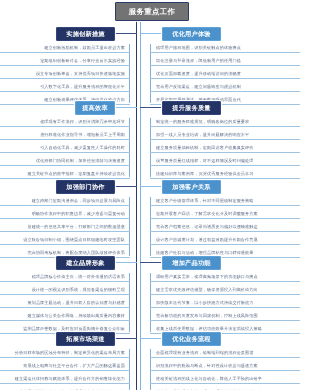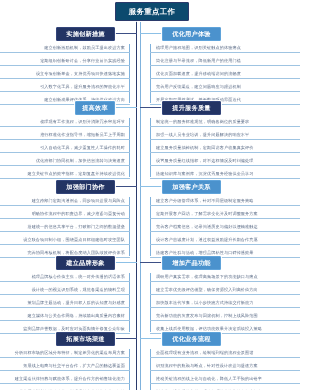--- a/index.html
+++ b/index.html
@@ -19,21 +19,21 @@
   }
   .spine-light{
     position:absolute;left:140px;top:22px;width:1.4px;height:368px;
     background:#7fb2dd;
   }
 
   
   .title-box{
     position:absolute;left:115px;top:2px;
     width:72px;height:17px;
-    background:#0c4a6e;
+    background:#737373;
     border:1px solid #2b3a6b;
     border-radius:1px;
     display:flex;align-items:center;justify-content:center;
     color:#ffffff;
     font-size:7.4px;font-weight:bold;letter-spacing:.4px;
     box-shadow:0 0 0 1px rgba(255,255,255,.85);
   }
   .title-stub{
     position:absolute;left:136px;top:19px;width:1.4px;height:6px;background:#2b3a6b;
   }

